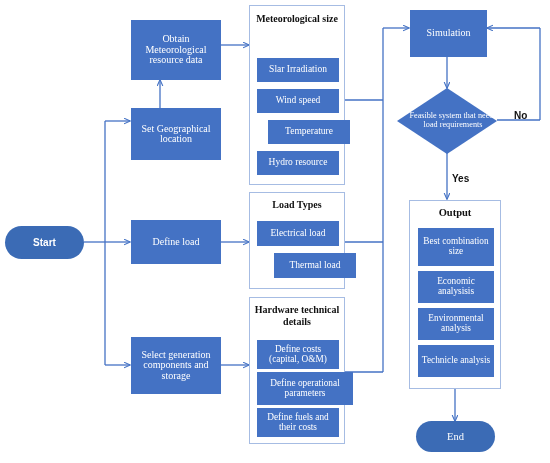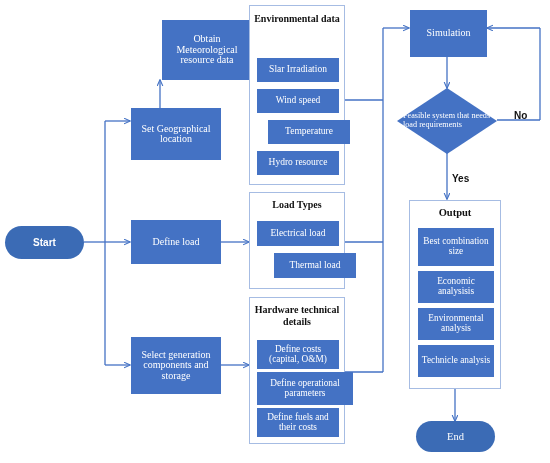--- a/index.html
+++ b/index.html
@@ -21,21 +21,21 @@
 
   .section{position:absolute;background:#ffffff;border:1px solid #A6BCE3;
         box-sizing:border-box;}
   .section-title{position:absolute;left:0;right:0;text-align:center;
         font-weight:bold;color:#111111;line-height:1.12;
         font-family:"Liberation Serif","DejaVu Serif",serif;}
 
   .diamond-wrap{position:absolute;}
   .diamond-label{position:absolute;left:0;top:0;width:100%;height:100%;
         display:flex;align-items:center;justify-content:center;
-        color:#ffffff;line-height:1.05;
+        text-align:center;color:#ffffff;line-height:1.05;
         font-family:"Liberation Serif","DejaVu Serif",serif;}
 
   .edge-label{position:absolute;font-weight:bold;color:#111111;
         font-family:"Liberation Sans","DejaVu Sans",sans-serif;}
 </style>
 </head>
 <body>
 
 <div id="canvas">
 
@@ -81,21 +81,21 @@
 
   <div class="terminator" style="left:5px;top:226px;width:79px;height:33px;font-size:10px;">
     <span>Start</span>
   </div>
 
   <div class="terminator" style="left:416px;top:421px;width:79px;height:31px;font-size:10.5px;font-weight:normal;
               font-family:'Liberation Serif',serif;">
     <span>End</span>
   </div>
 
-  <div class="node" style="left:131px;top:20px;width:90px;height:60px;font-size:10px;padding:0 3px;margin-left:31px;">
+  <div class="node" style="left:131px;top:20px;width:90px;height:60px;font-size:10px;padding:0 3px;">
     <span>Obtain Meteorological resource data</span>
   </div>
 
   <div class="node" style="left:131px;top:108px;width:90px;height:52px;font-size:10px;padding:0 3px;">
     <span>Set Geographical location</span>
   </div>
 
   <div class="node" style="left:131px;top:220px;width:90px;height:44px;font-size:10px;padding:0 3px;">
     <span>Define load</span>
   </div>
@@ -120,21 +120,21 @@
   <div class="edge-label" style="left:514px;top:110px;font-size:10px;">
     <span>No</span>
   </div>
 
   <div class="edge-label" style="left:452px;top:173px;font-size:10px;">
     <span>Yes</span>
   </div>
 
   <div class="section" style="left:249px;top:5px;width:96px;height:180px;">
     <div class="section-title" style="top:7px;font-size:10px;">
-      <span>Environmental data</span>
+      <span>Meteorological size</span>
     </div>
     <div class="node" style="left:7px;top:52px;width:82px;height:24px;font-size:9.5px;">
       <span>Slar Irradiation</span>
     </div>
     <div class="node" style="left:7px;top:83px;width:82px;height:24px;font-size:9.5px;">
       <span>Wind speed</span>
     </div>
     <div class="node" style="left:7px;top:114px;width:82px;height:24px;font-size:9.5px;margin-left:11px;">
       <span>Temperature</span>
     </div>

